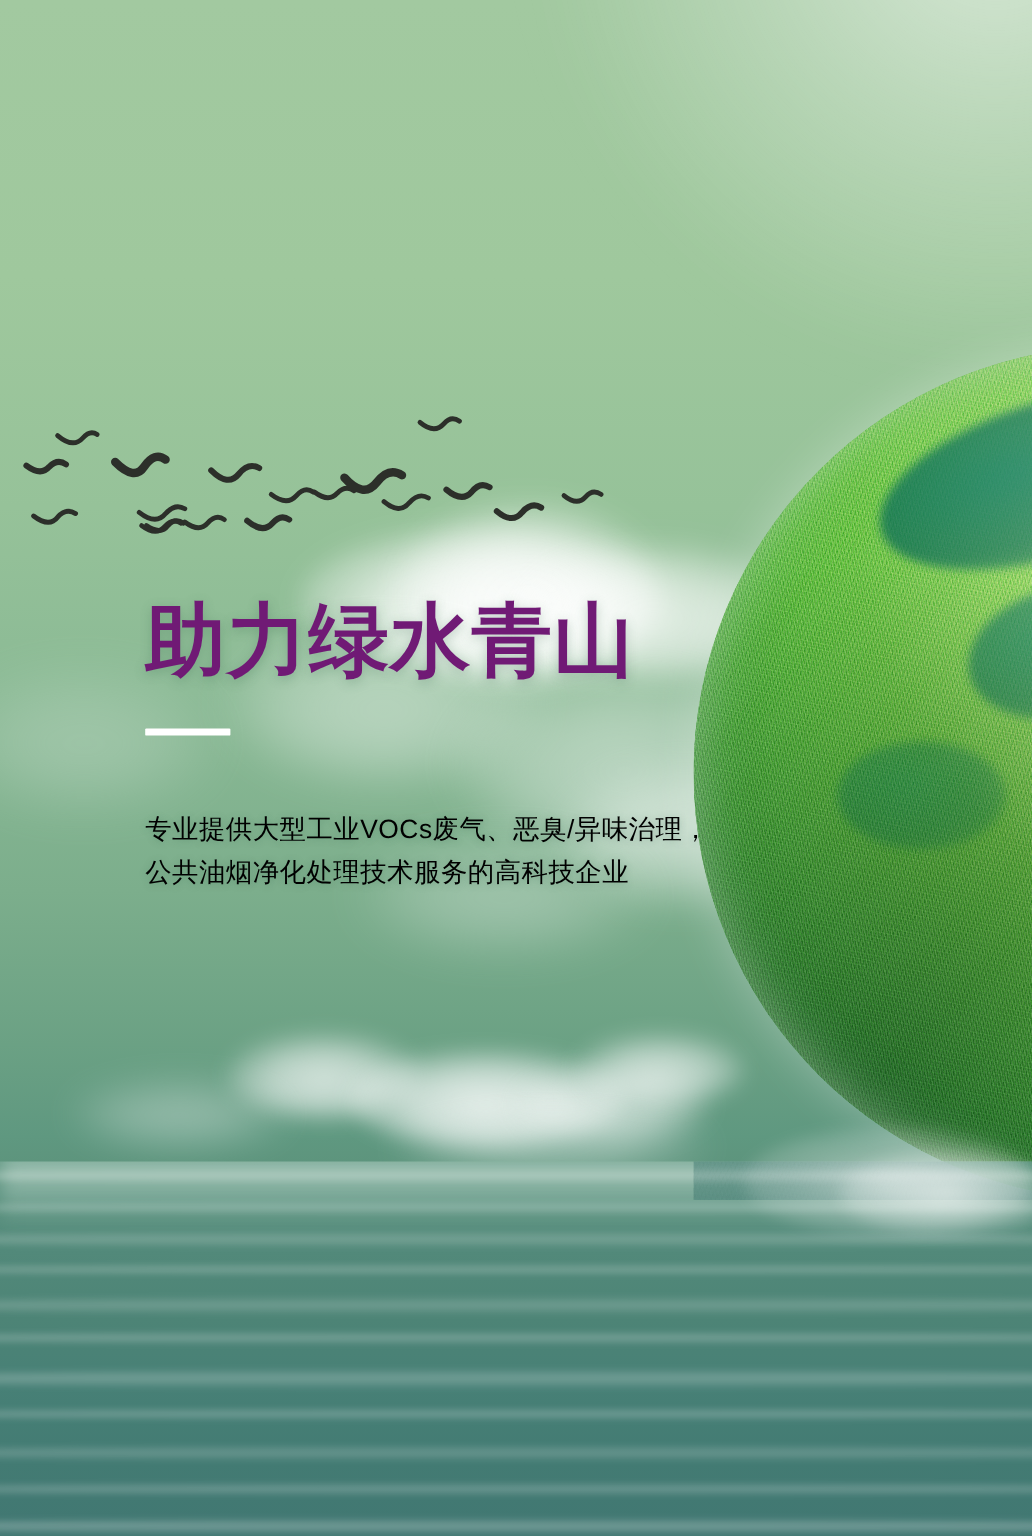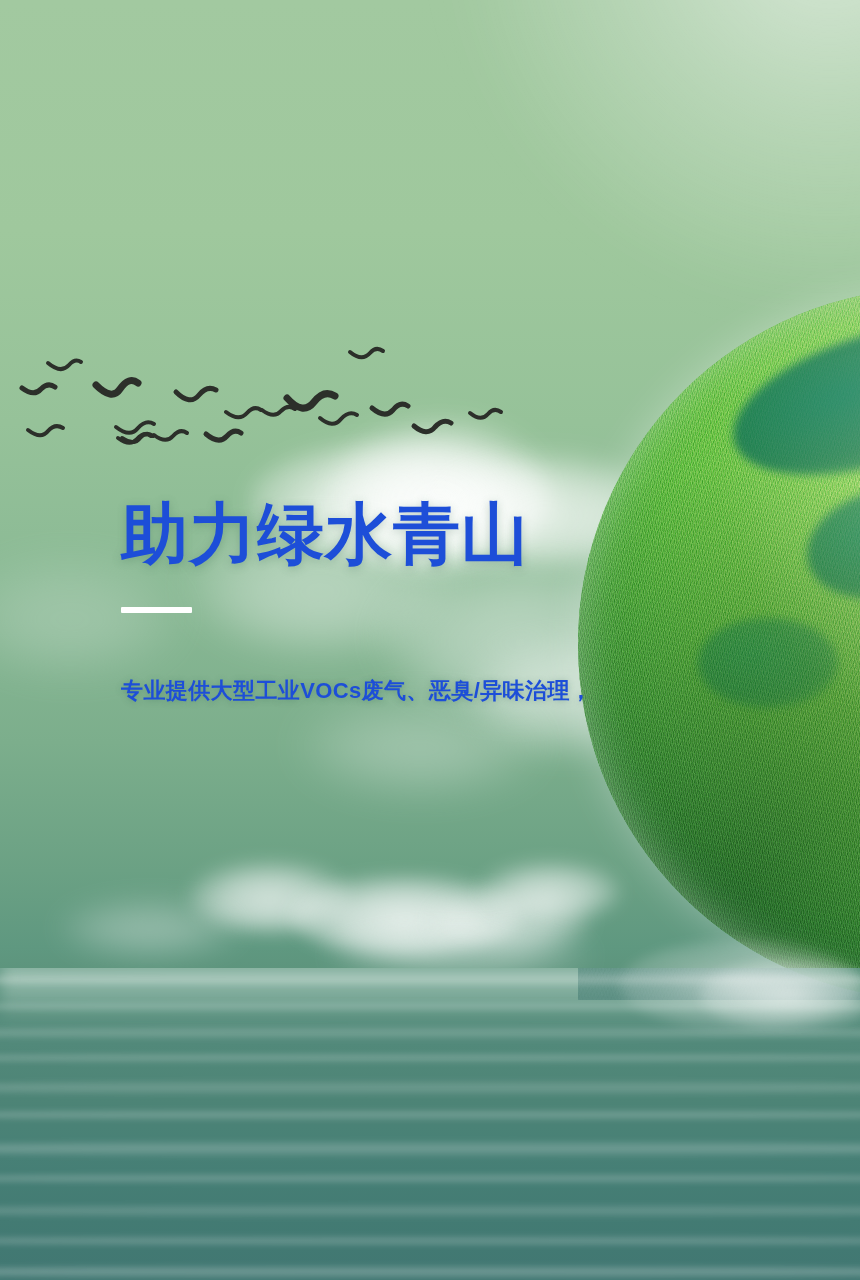--- a/index.html
+++ b/index.html
@@ -161,41 +161,40 @@
   
   .birds{ position:absolute; inset:0; pointer-events:none; }
 
   
   .content{
     position:absolute;
     left:121px; top:492px;
     width:620px;
   }
   .headline{
-    color:#1d4ed8;
+    color:#701a75;
     font-size:67px;
     line-height:85px;
     font-weight:700;
     letter-spacing:1px;
     text-shadow:0 2px 10px rgba(60,110,80,.30);
     white-space:nowrap;
-    font-family:Liberation Serif, serif;
   }
   .divider{
     width:71px; height:6px;
     background:#ffffff;
     margin-top:30px;
     border-radius:1px;
   }
   .subtitle{
     margin-top:60px;
-    color:#1d4ed8;
+    color:#000000;
     font-size:22px;
     line-height:36px;
-    font-weight:700;
+    font-weight:400;
     letter-spacing:.4px;
     text-shadow:0 1px 6px rgba(50,100,75,.34);
     white-space:nowrap;
   }
 </style>
 </head>
 <body>
 
 <div class="poster">
 
@@ -293,16 +292,17 @@
         <path d="M470,413 q11,9 18,1 q6,-7 13,-2" stroke-width="4"></path>
       </g>
     </svg>
   </div>
 
   <div class="content">
     <div class="headline">助力绿水青山</div>
     <div class="divider"></div>
     <div class="subtitle">
       <div>专业提供大型工业VOCs废气、恶臭/异味治理，</div>
+      <div>公共油烟净化处理技术服务的高科技企业</div>
     </div>
   </div>
 
 </div>
 
 </body></html>

